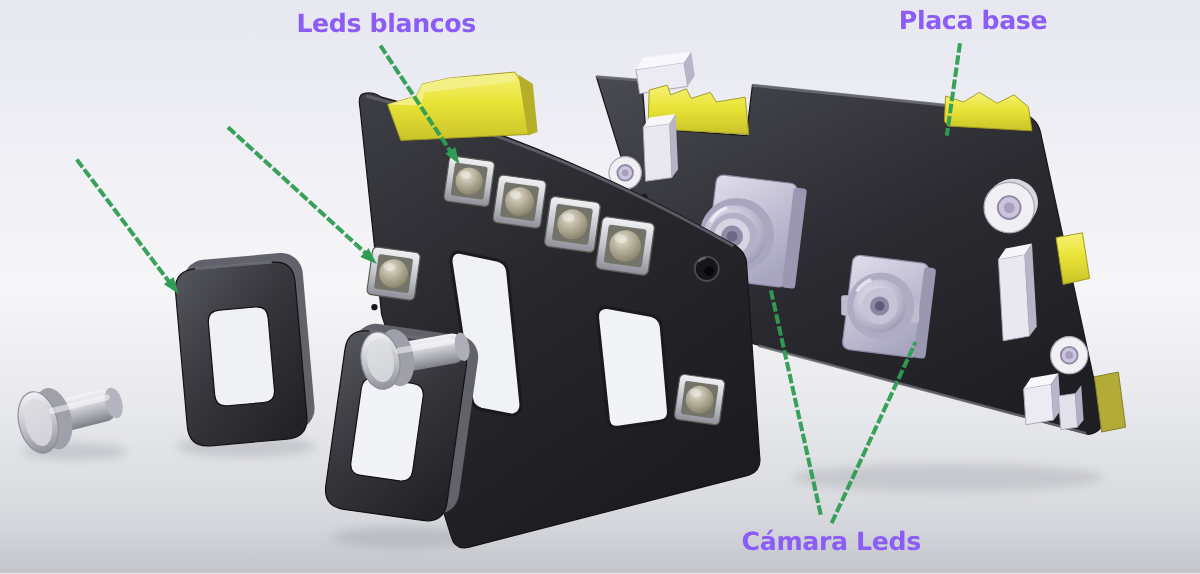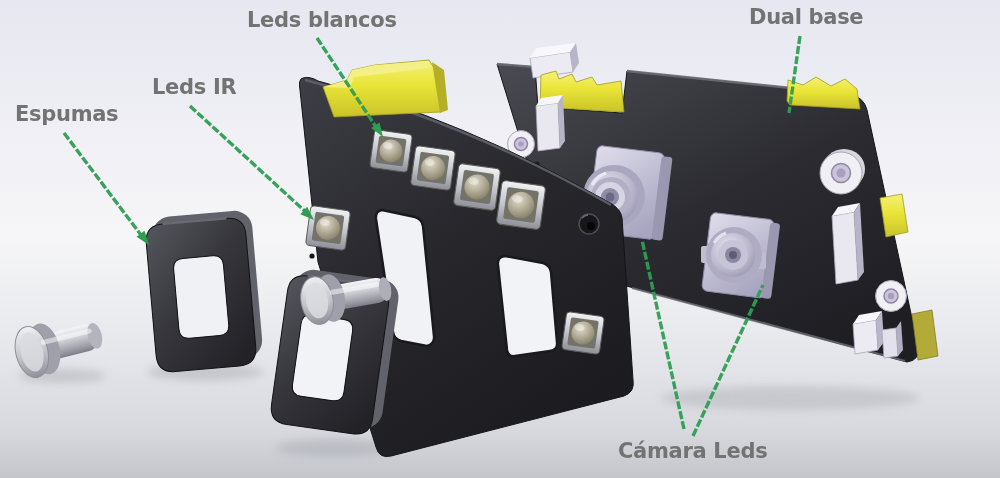--- a/index.html
+++ b/index.html
@@ -8,21 +8,21 @@
     width:1000px;height:478px;
     overflow:hidden;
     font-family:"DejaVu Sans",sans-serif;
   }
   #scene{position:absolute;left:0;top:0;}
   .label{
     position:absolute;
     font-weight:700;
     font-size:21px;
     letter-spacing:-0.3px;
-    color:#737373;
+    color:#8b5cf6;
     white-space:nowrap;
     user-select:none;
   }
   .lbl-espumas{left:15px;top:102px;}
   .lbl-leds-ir{left:152px;top:75px;}
   .lbl-leds-blancos{left:247px;top:8px;}
   .lbl-placa-base{left:749px;top:5px;}
   .lbl-camara-dual{left:618px;top:439px;}
 </style>
 </head>
@@ -297,19 +297,17 @@
     <line x1="684" y1="429" x2="642" y2="240"></line>
     <line x1="693" y1="436" x2="763" y2="285"></line>
   </g>
   <g fill="#2f9e53">
     <polygon points="0,0 -14,-5 -14,5" transform="translate(149,245) rotate(52.8)"></polygon>
     <polygon points="0,0 -14,-5 -14,5" transform="translate(314,220) rotate(42.6)"></polygon>
     <polygon points="0,0 -14,-5 -14,5" transform="translate(383,137) rotate(56.6)"></polygon>
   </g>
 </svg>
 
-<div class="label lbl-espumas">Espumas</div>
-<div class="label lbl-leds-ir">Leds IR</div>
 <div class="label lbl-leds-blancos">Leds blancos</div>
-<div class="label lbl-placa-base">Dual base</div>
+<div class="label lbl-placa-base">Placa base</div>
 <div class="label lbl-camara-dual">Cámara Leds</div>
 
 </div>
 
 </body></html>

